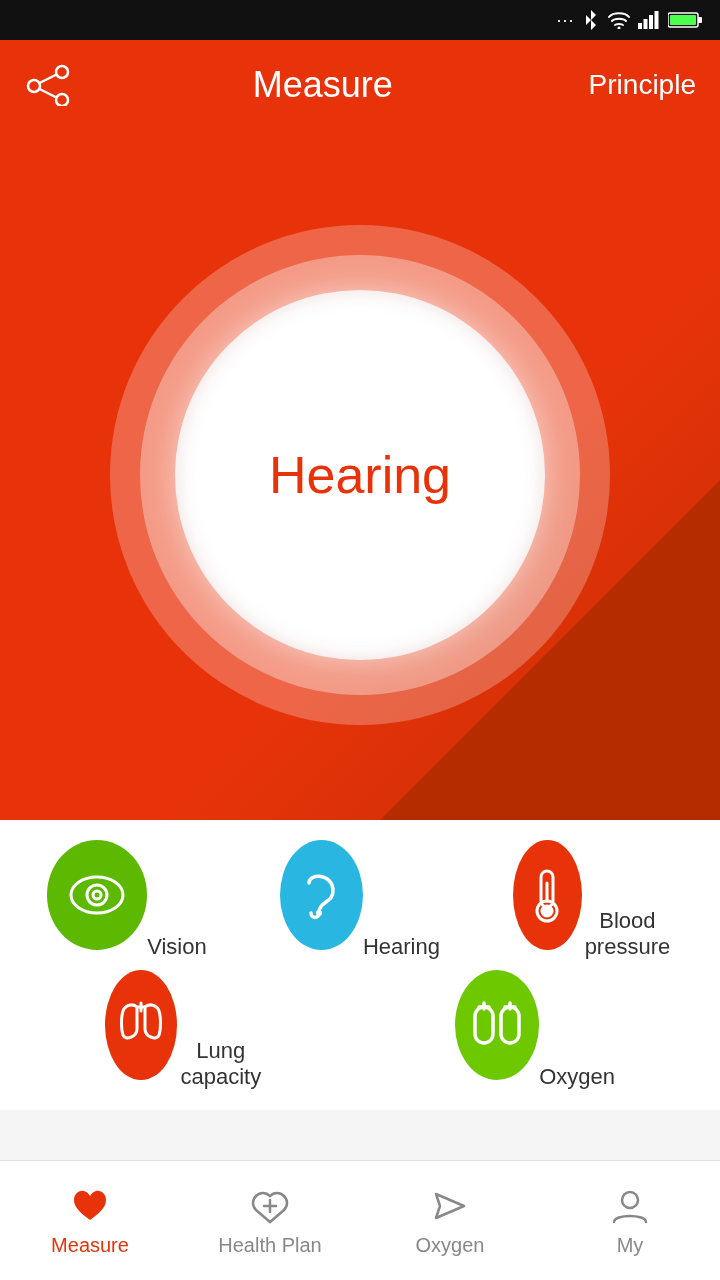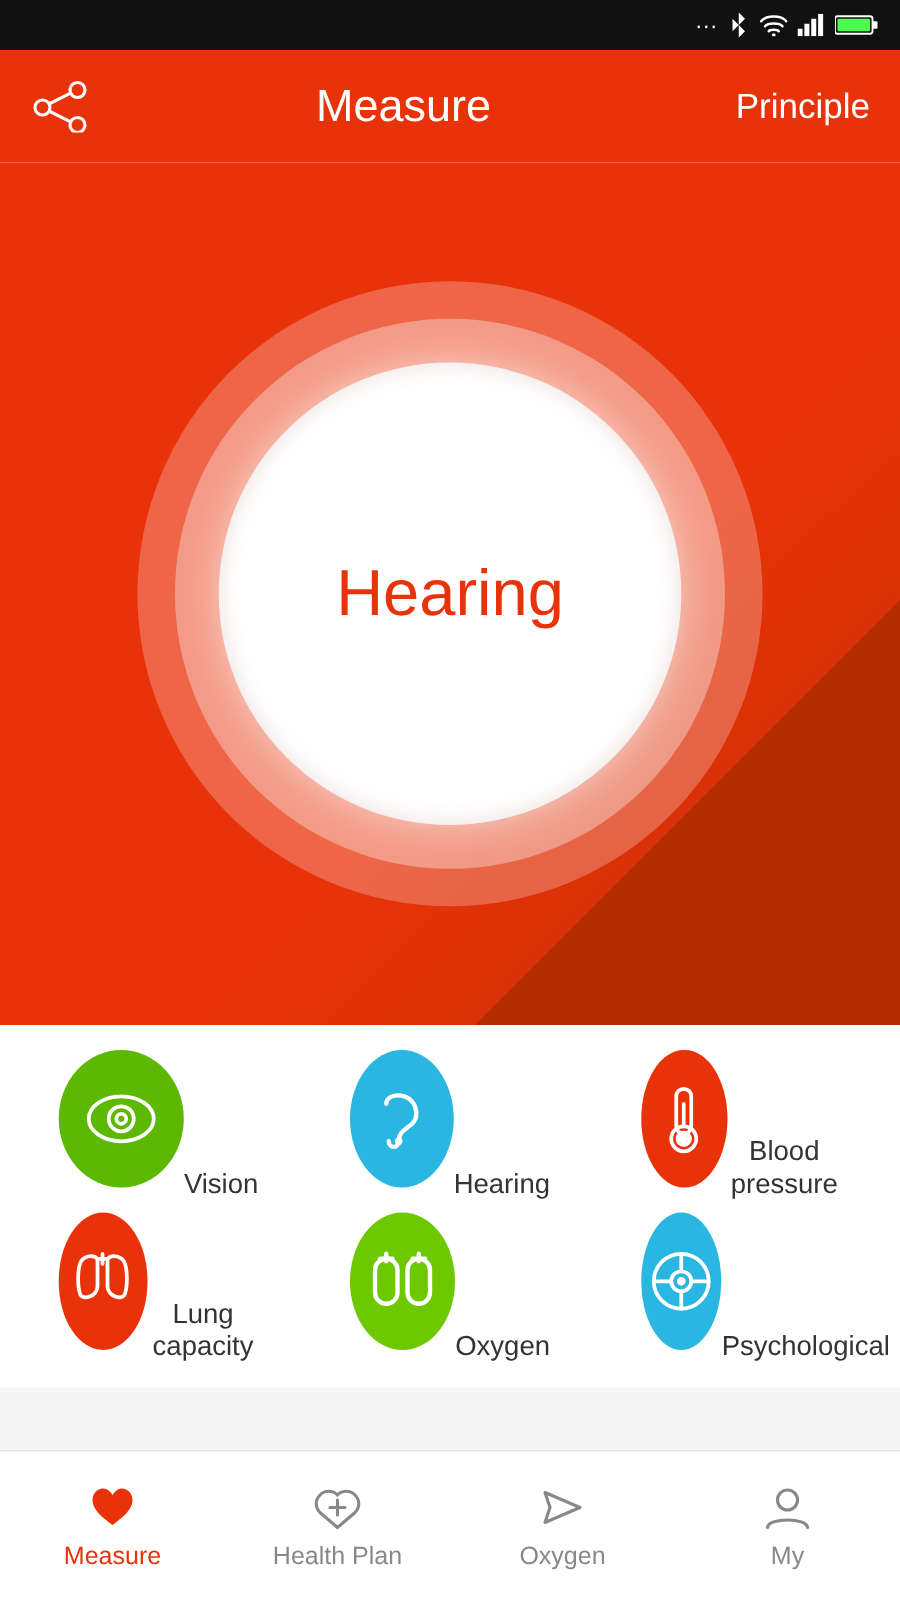--- a/index.html
+++ b/index.html
@@ -309,35 +309,20 @@
           <rect x="36" y="14" width="18" height="36" rx="9" stroke="white" stroke-width="3.5"></rect>
           <line x1="14" y1="14" x2="24" y2="14"></line>
           <line x1="40" y1="14" x2="50" y2="14"></line>
           <line x1="19" y1="10" x2="19" y2="16"></line>
           <line x1="45" y1="10" x2="45" y2="16"></line>
         </svg>
       </div>
       <span class="grid-item-label">Oxygen</span>
     </div>
 
-    <div class="grid-item">
-      <div class="grid-item-circle blue-bg">
-        <svg class="icon-svg" viewBox="0 0 64 64" fill="none" stroke="white" stroke-width="3">
-          <circle cx="32" cy="32" r="22" stroke="white" stroke-width="3"></circle>
-          <circle cx="32" cy="32" r="8" stroke="white" stroke-width="3"></circle>
-          <circle cx="32" cy="32" r="2" fill="white"></circle>
-
-          <line x1="32" y1="10" x2="32" y2="24"></line>
-          <line x1="32" y1="40" x2="32" y2="54"></line>
-          <line x1="10" y1="32" x2="24" y2="32"></line>
-          <line x1="40" y1="32" x2="54" y2="32"></line>
-        </svg>
-      </div>
-      <span class="grid-item-label">Psychological</span>
-    </div>
   </div>
 </div>
 
 <div class="bottom-nav">
 
   <div class="nav-item">
     <div class="nav-icon">
       <svg width="40" height="40" viewBox="0 0 40 40" fill="none">
         <path d="M20 34 C12 28, 4 22, 4 14 C4 8.5, 8.5 4, 14 5 C16.5 5.5, 18.5 7.5, 20 10 C21.5 7.5, 23.5 5.5, 26 5 C31.5 4, 36 8.5, 36 14 C36 22, 28 28, 20 34Z" fill="#e8330a"></path>
       </svg>

